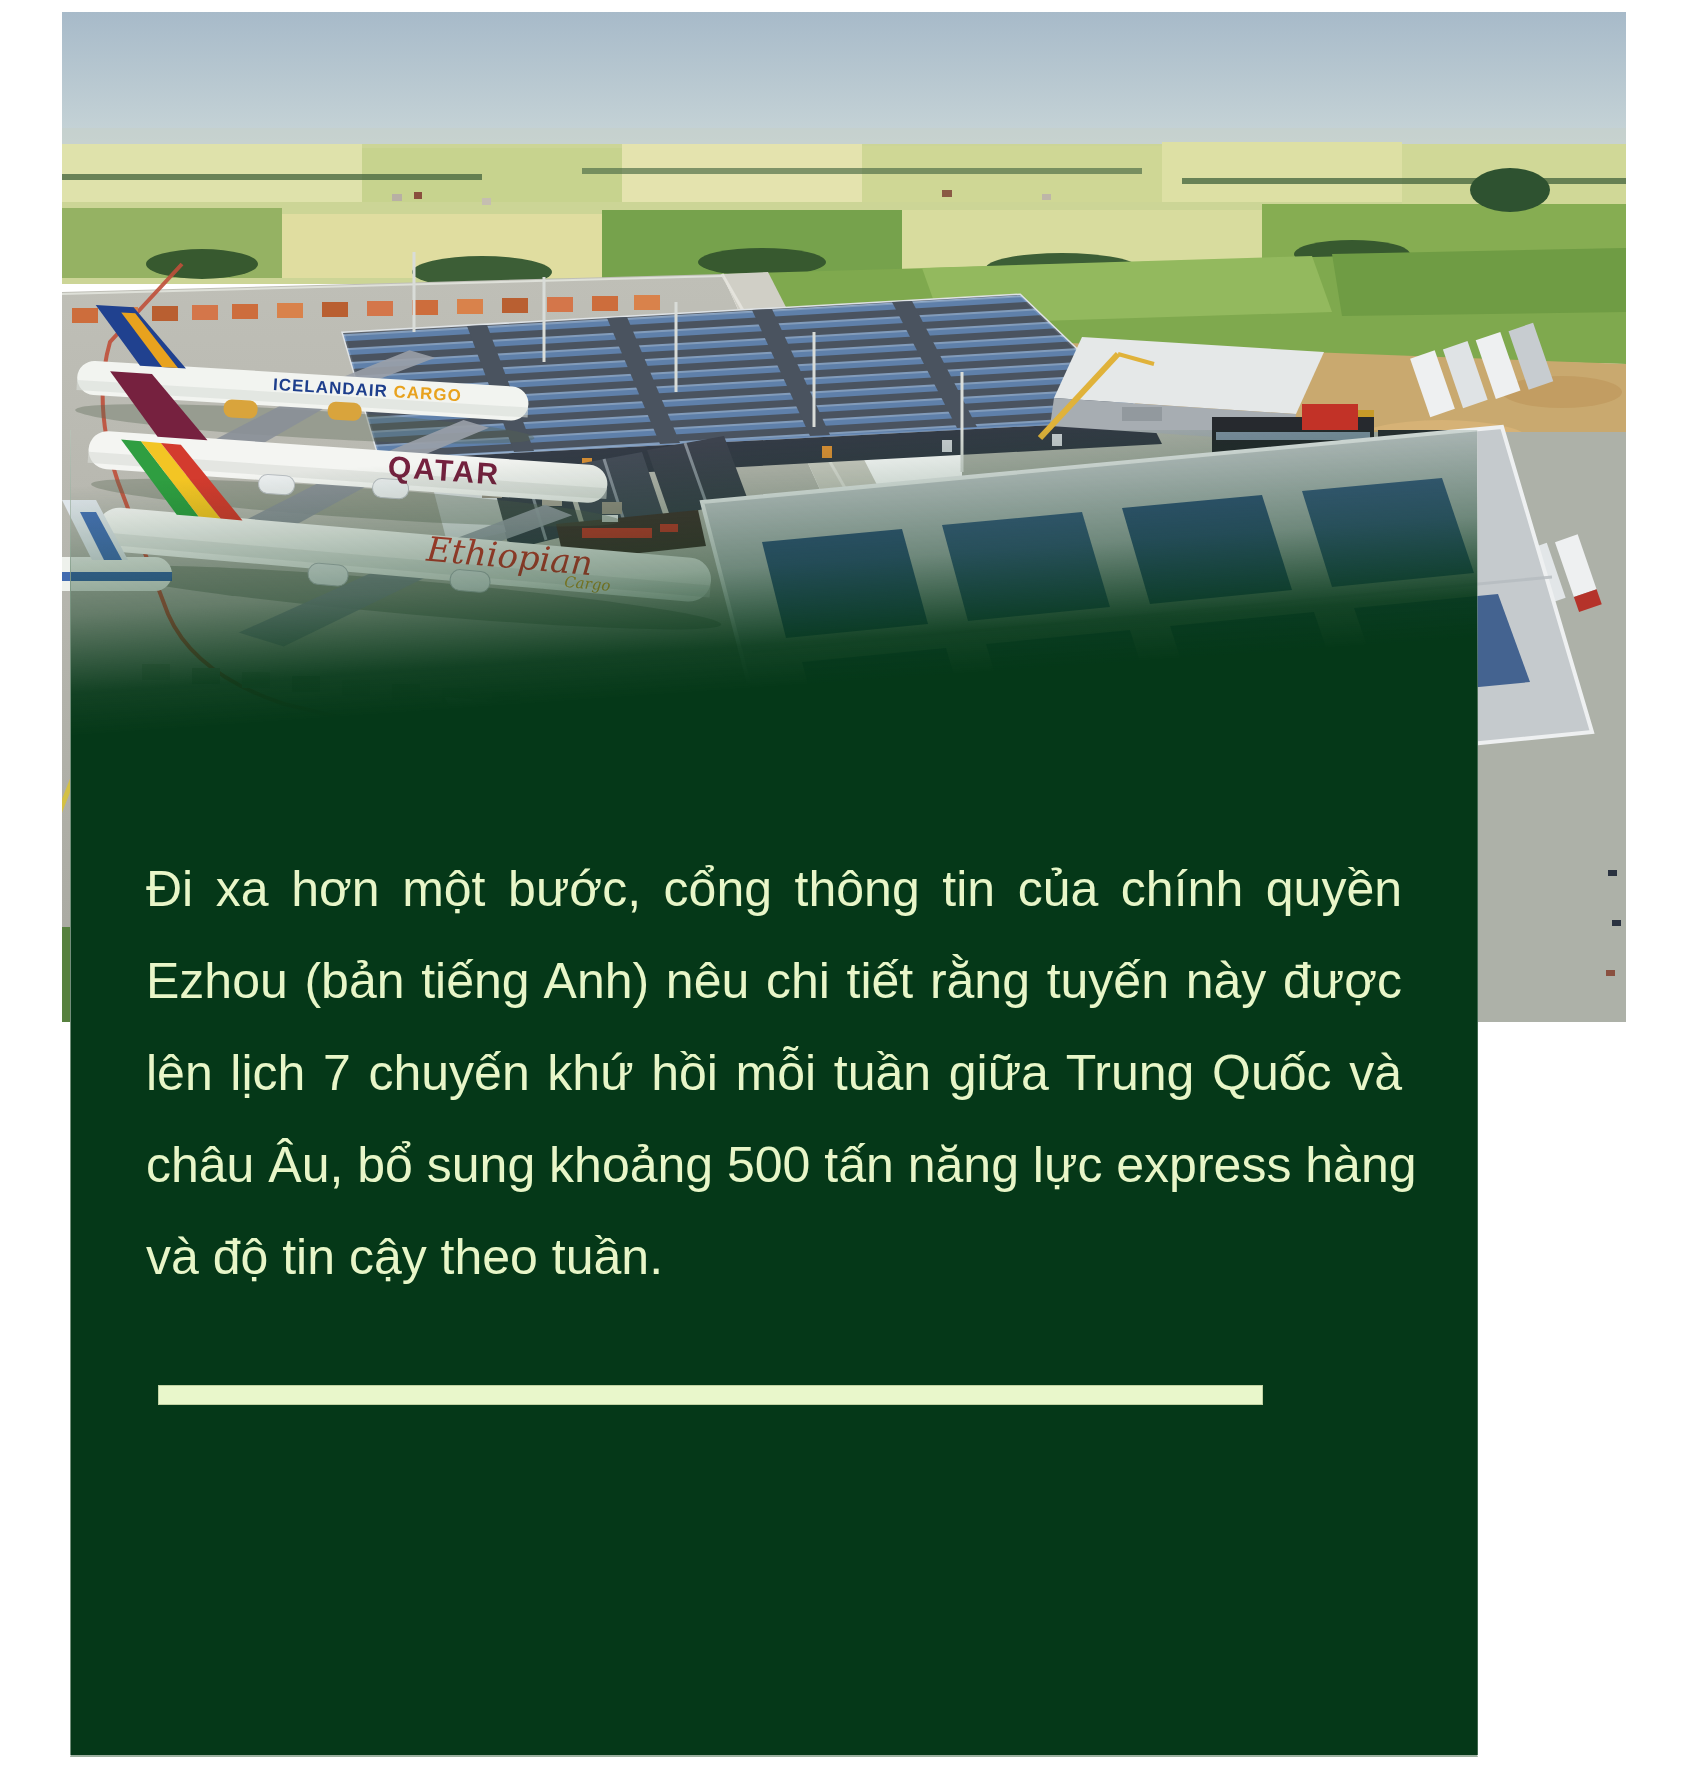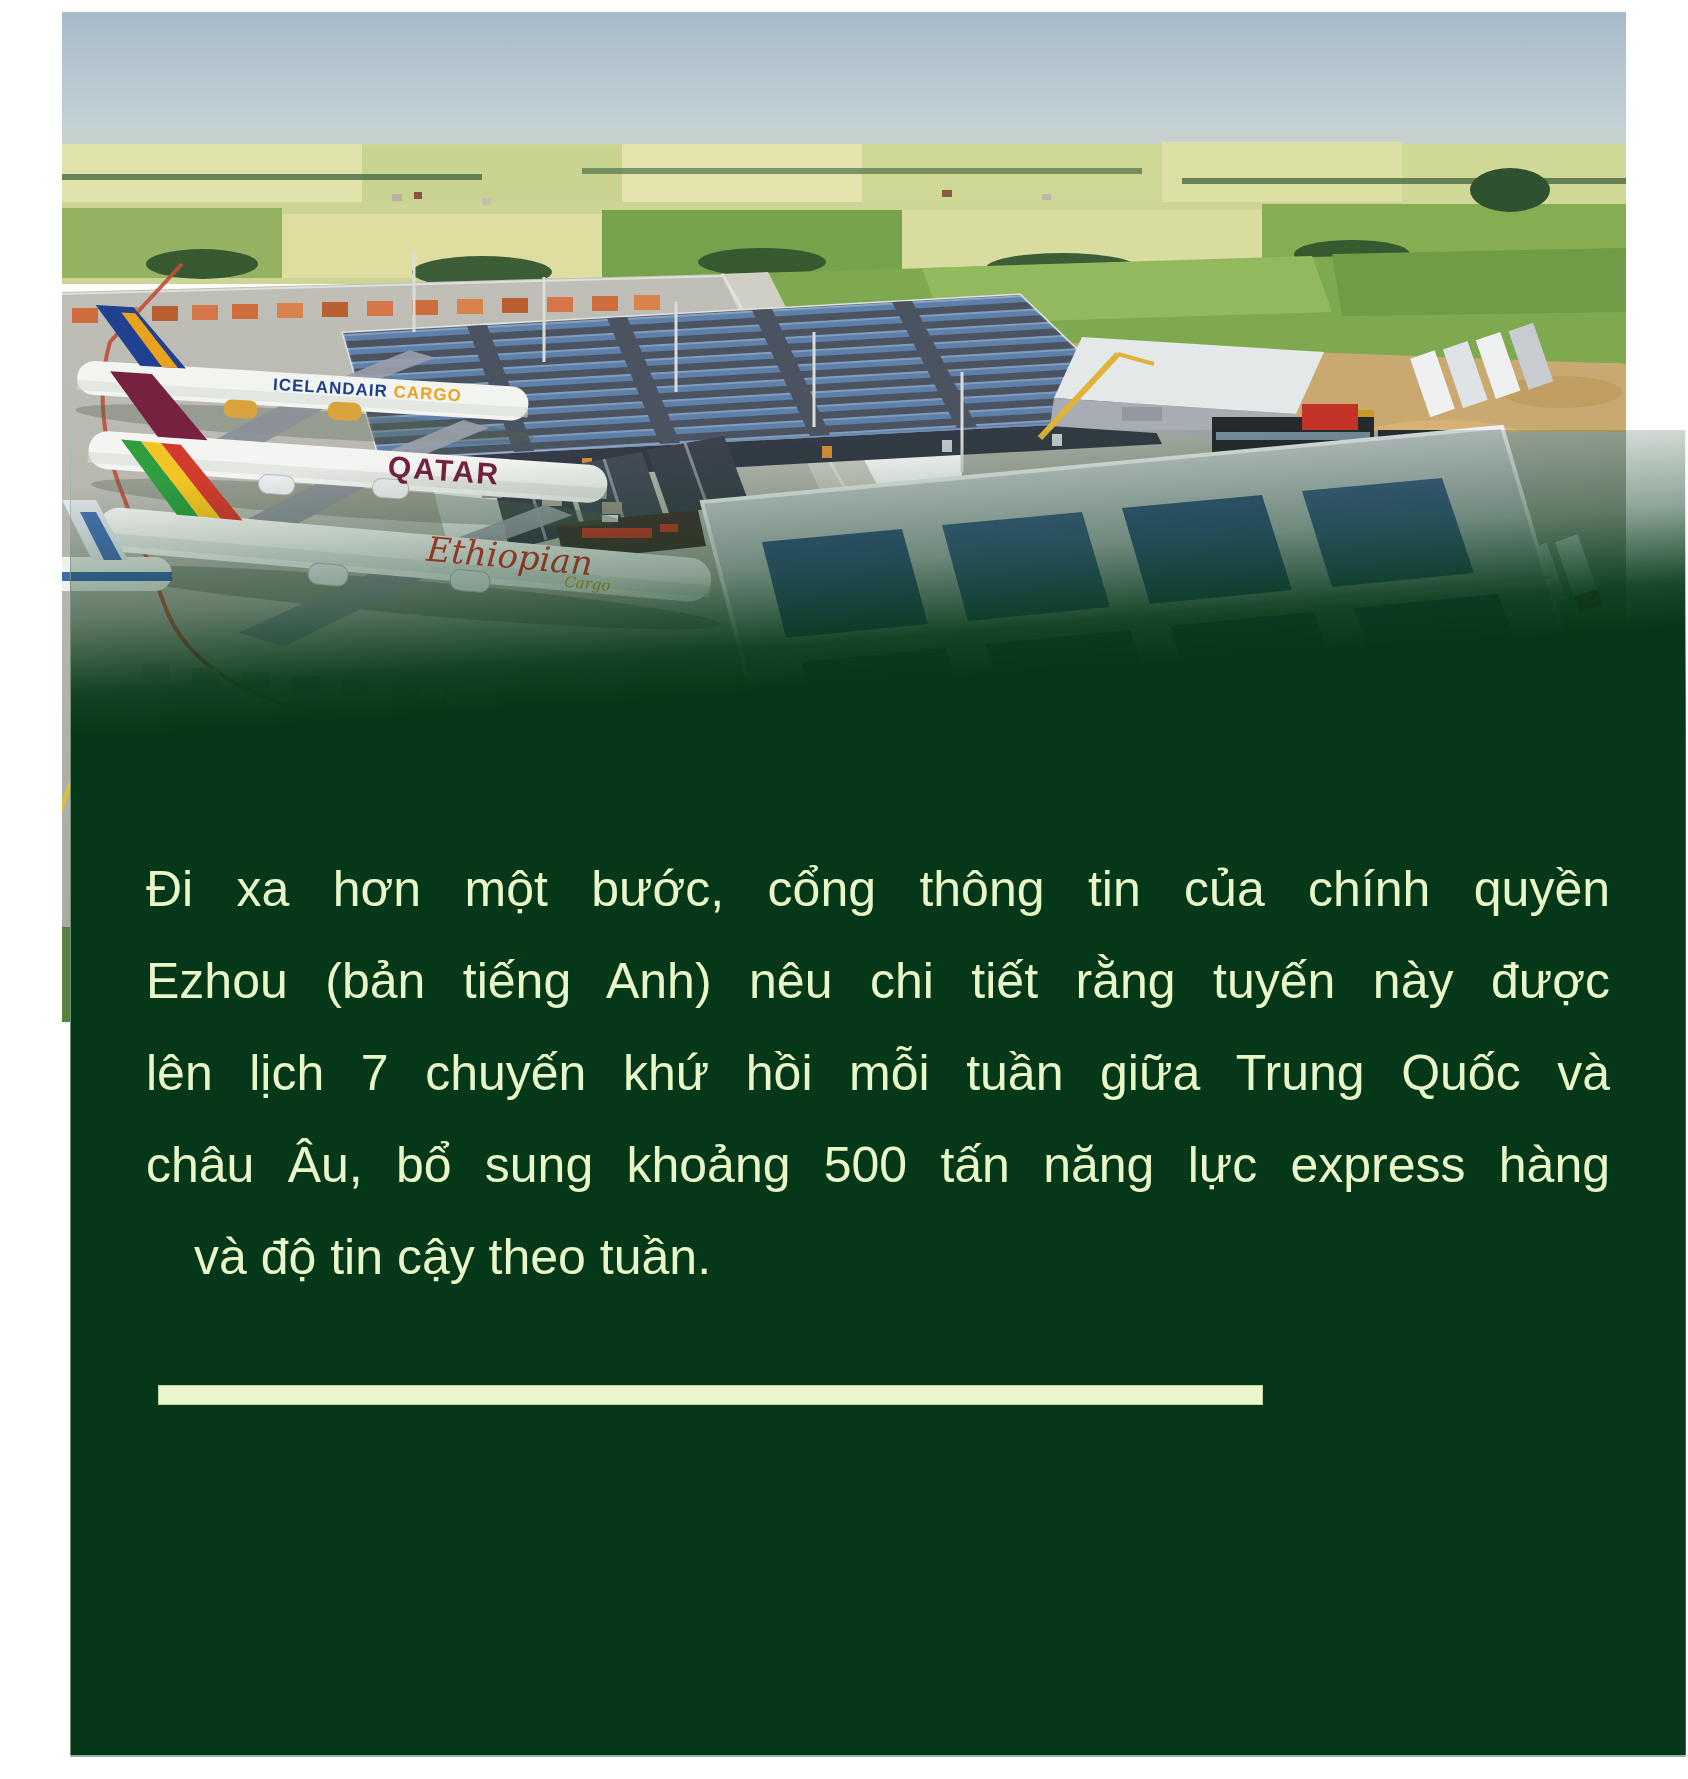--- a/index.html
+++ b/index.html
@@ -1,33 +1,33 @@
 <!DOCTYPE html>
 <html><head>
 <meta charset="utf-8">
 <style>
   html,body{margin:0;padding:0;background:#ffffff;}
   .page{position:relative;width:1688px;height:1779px;background:#ffffff;overflow:hidden;
         font-family:"Liberation Sans", sans-serif;}
   .hero{position:absolute;left:62px;top:12px;width:1564px;height:1010px;overflow:hidden;z-index:1;}
   .hero svg{display:block;width:100%;height:100%;}
-  .quote-section{position:absolute;left:70px;top:430px;width:1616px;height:1327px;z-index:2;
+  .quote-section{position:absolute;left:70px;top:430px;width:1408px;height:1327px;z-index:2;
         box-sizing:border-box;
         background:linear-gradient(176deg,
           rgba(5,56,24,0) 4%,
           rgba(5,56,24,0.45) 13%,
           rgba(5,56,24,0.92) 18.5%,
           #053818 21.5%);
         border-left:1px solid rgba(205,215,205,0.55);
         border-right:1px solid rgba(205,215,205,0.30);
         border-bottom:2px solid #9caf9f;}
   .quote-text{margin:413px 75px 0 75px;color:#e8f6c8;font-size:50px;line-height:92px;
         font-weight:normal;}
   .q-line{text-align:justify;text-align-last:justify;white-space:nowrap;}
-  .q-line.last{text-align:justify;text-align-last:left;white-space:normal;margin-left:48px;}
+  .q-line.last{text-align:justify;text-align-last:left;white-space:normal;}
   .divider{margin:82px 0 0 87px;width:1105px;height:20px;background:#e9f7cb;
         border:1px solid rgba(120,140,90,0.35);box-sizing:border-box;}
   .lbl-ice{font-size:17px;font-weight:bold;letter-spacing:1px;}
   .lbl-qatar{font-size:30px;font-weight:bold;letter-spacing:2px;}
   .lbl-eth{font-size:34px;font-style:italic;font-family:"DejaVu Serif", serif;}
   .lbl-eth-sub{font-size:15px;font-style:italic;font-family:"DejaVu Serif", serif;}
 </style>
 </head>
 <body>
 

